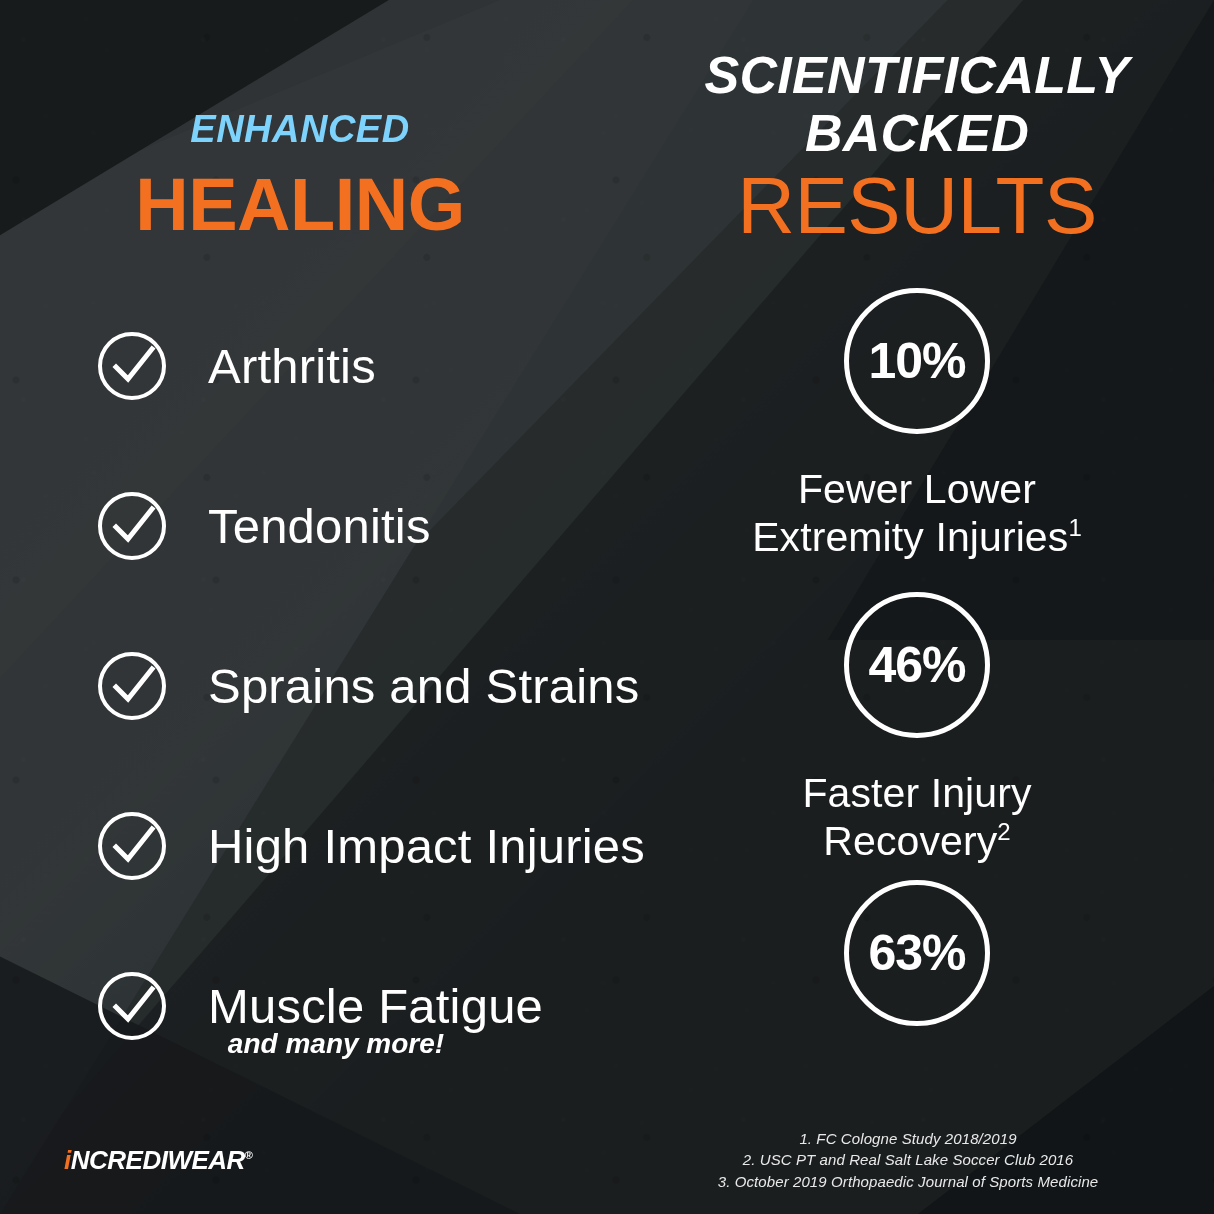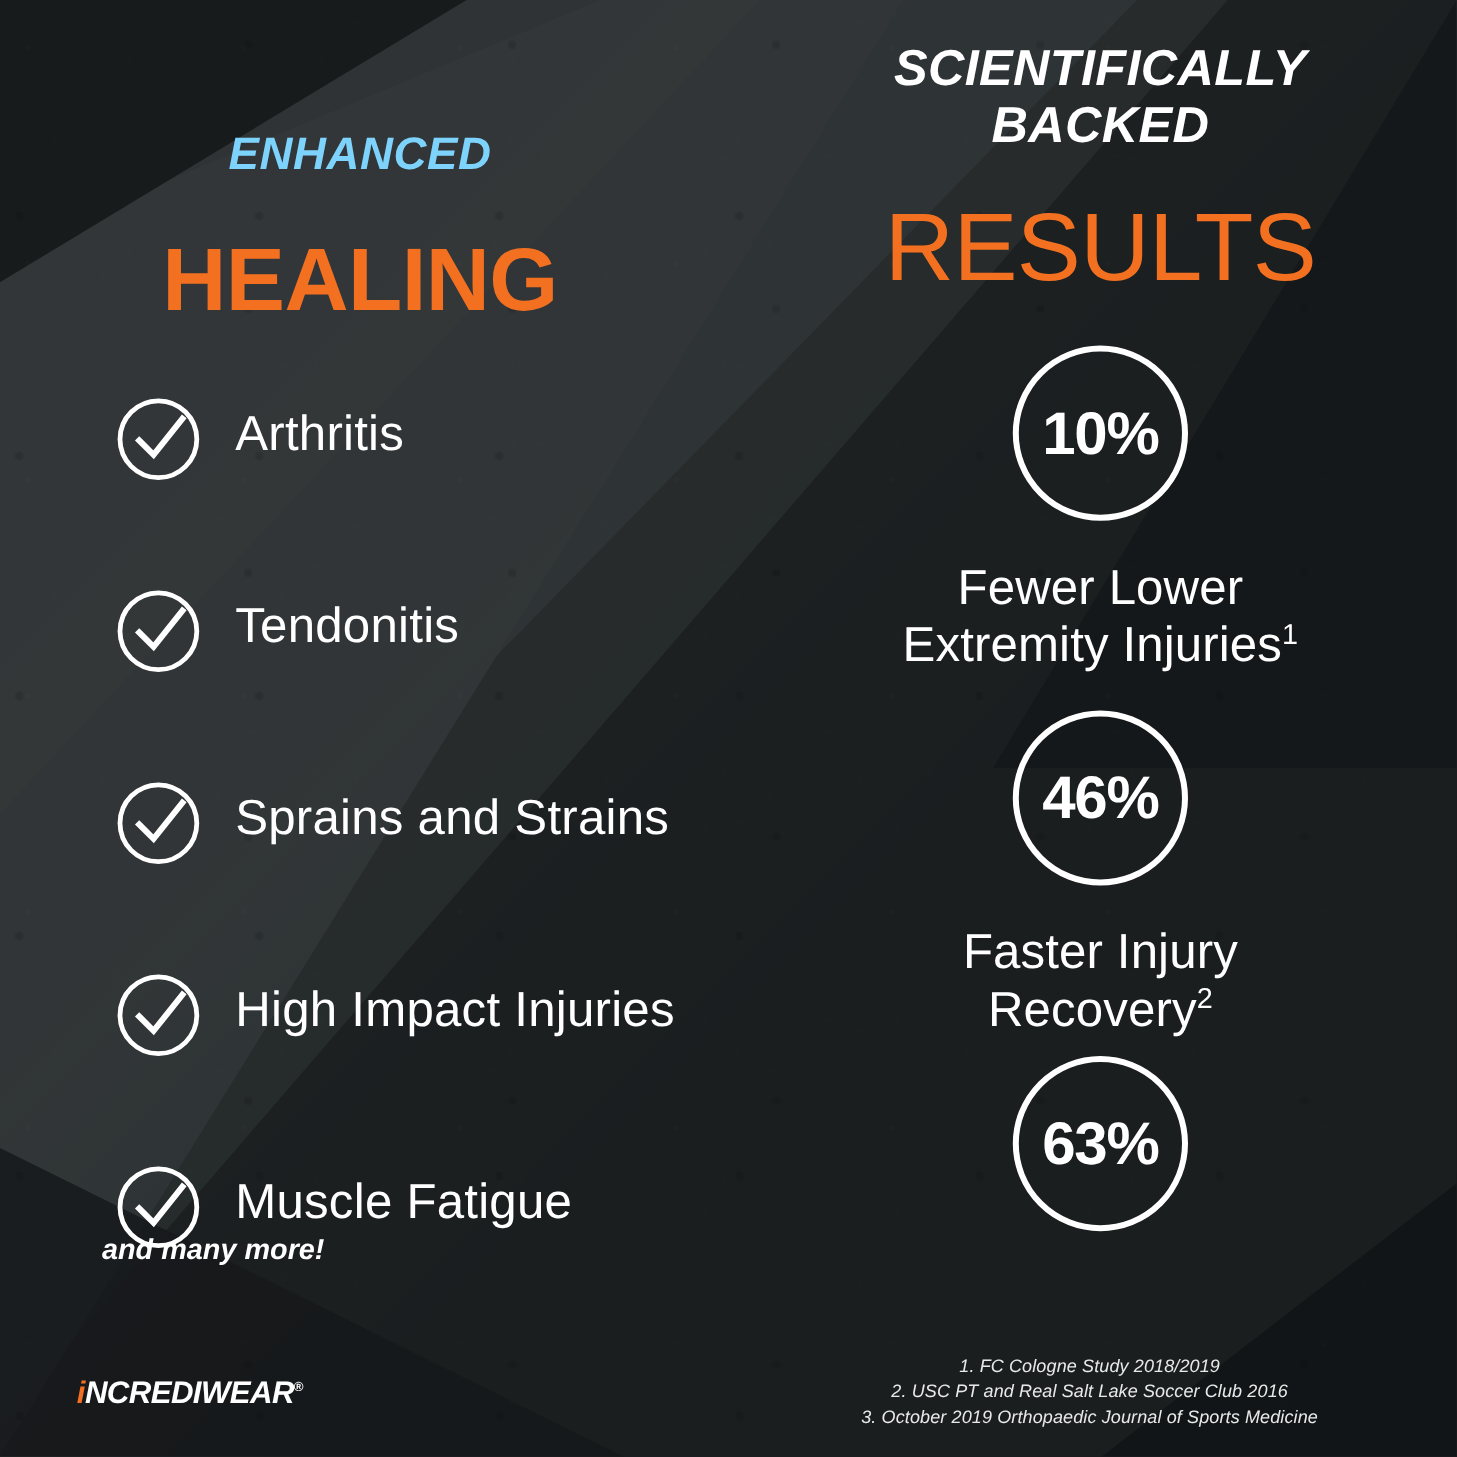--- a/index.html
+++ b/index.html
@@ -173,21 +173,20 @@
     position: absolute;
     left: 0;
     top: 166px;
     width: 600px;
     text-align: center;
     color: #f37021;
     font-size: 74px;
     font-weight: bold;
     letter-spacing: -0.5px;
     line-height: 1.05;
-    margin-top: 28px;
   }
 
   .check-list {
     position: absolute;
     left: 96px;
     top: 330px;
     width: 560px;
   }
   .check-row {
     position: relative;
@@ -195,39 +194,40 @@
   }
   .check-circle {
     position: absolute;
     left: 0;
     top: 0;
     width: 72px;
     height: 72px;
   }
   .check-label {
     position: absolute;
-    left: 100px;
+    left: 112px;
     top: 8px;
     color: #ffffff;
-    font-size: 41px;
+    font-size: 49px;
     font-weight: normal;
     white-space: nowrap;
     letter-spacing: .2px;
   }
   .more-note {
     position: absolute;
     left: 0;
     top: 1028px;
     width: 560px;
-    padding-left: 85px;
+    padding-left: 112px;
     box-sizing: border-box;
     color: #ffffff;
-    font-size: 24px;
+    font-size: 28px;
     font-style: italic;
     font-weight: bold;
+    text-align: center;
   }
 
   
   .logo {
     position: absolute;
     left: 64px;
     top: 1145px;
     font-style: italic;
     font-weight: bold;
     font-size: 26px;
@@ -247,25 +247,25 @@
   .col-right {
     position: absolute;
     left: 620px;
     top: 0;
     width: 594px;
     height: 1214px;
   }
   .right-eyebrow {
     position: absolute;
     left: 0;
-    top: 33px;
+    top: 46px;
     width: 594px;
     text-align: center;
     color: #ffffff;
-    font-size: 42px;
+    font-size: 52px;
     font-style: italic;
     font-weight: bold;
     line-height: 1.12;
     letter-spacing: .3px;
   }
   .right-headline {
     position: absolute;
     left: 0;
     top: 160px;
     width: 594px;

